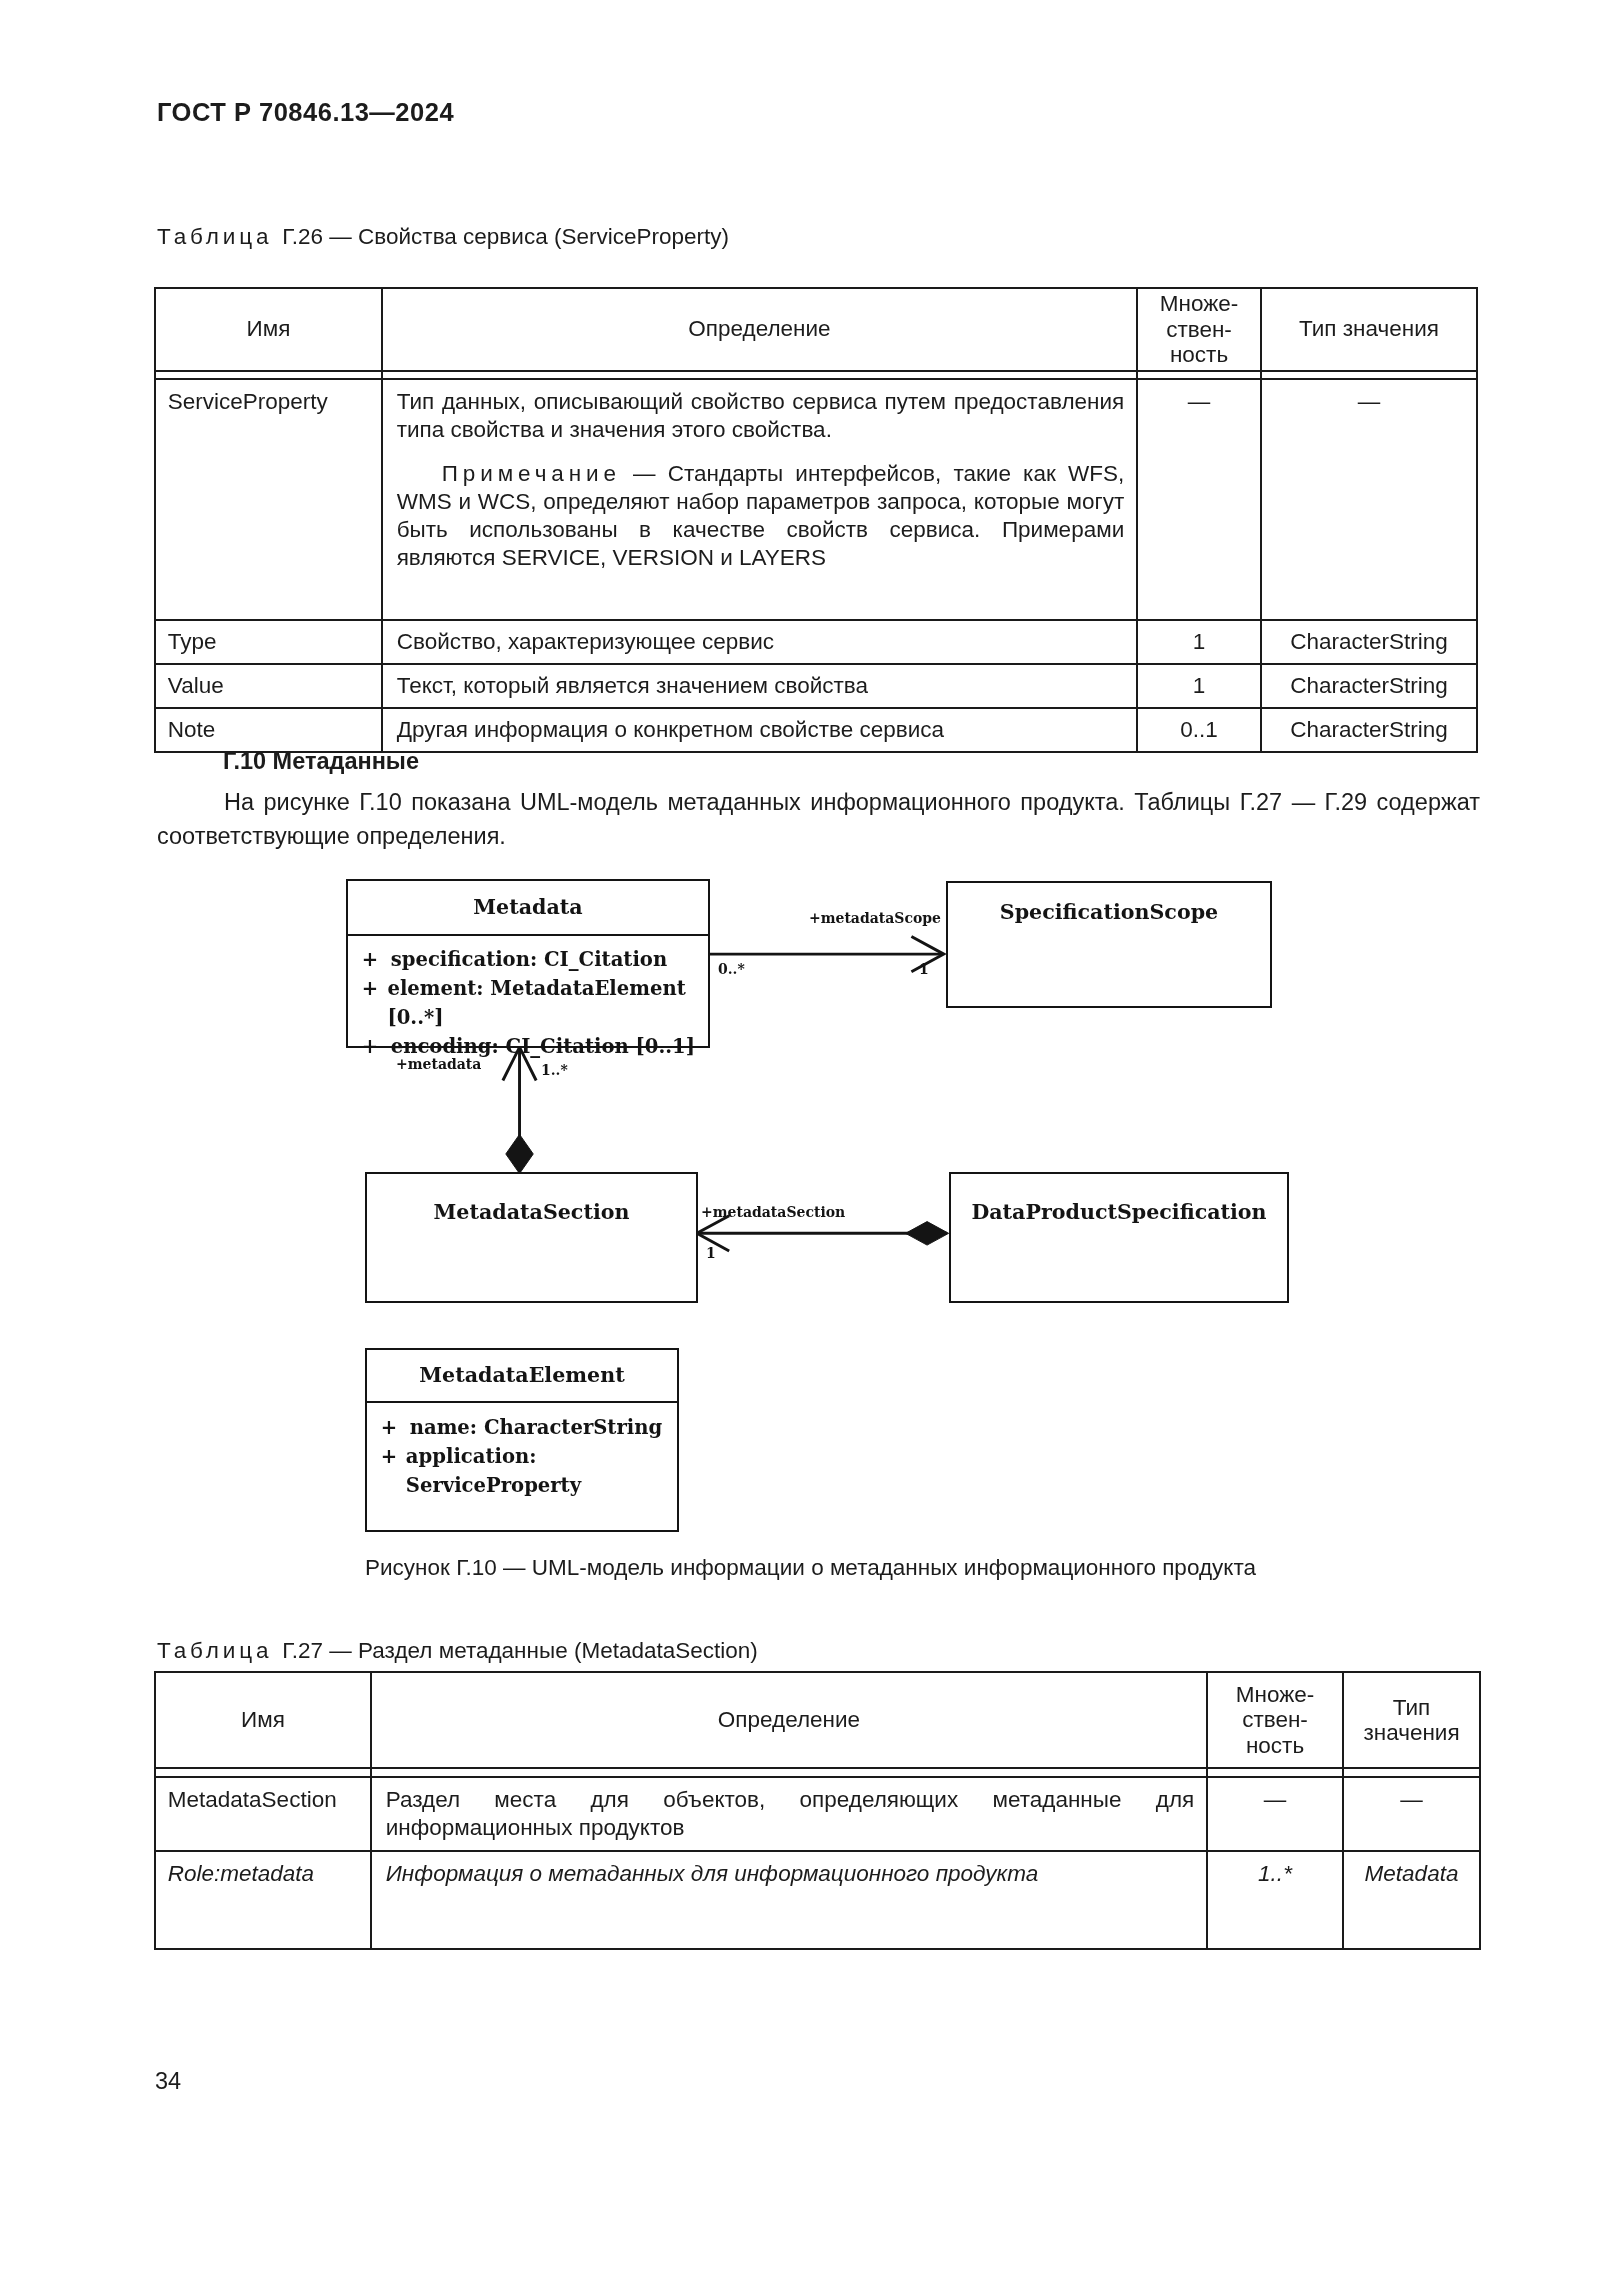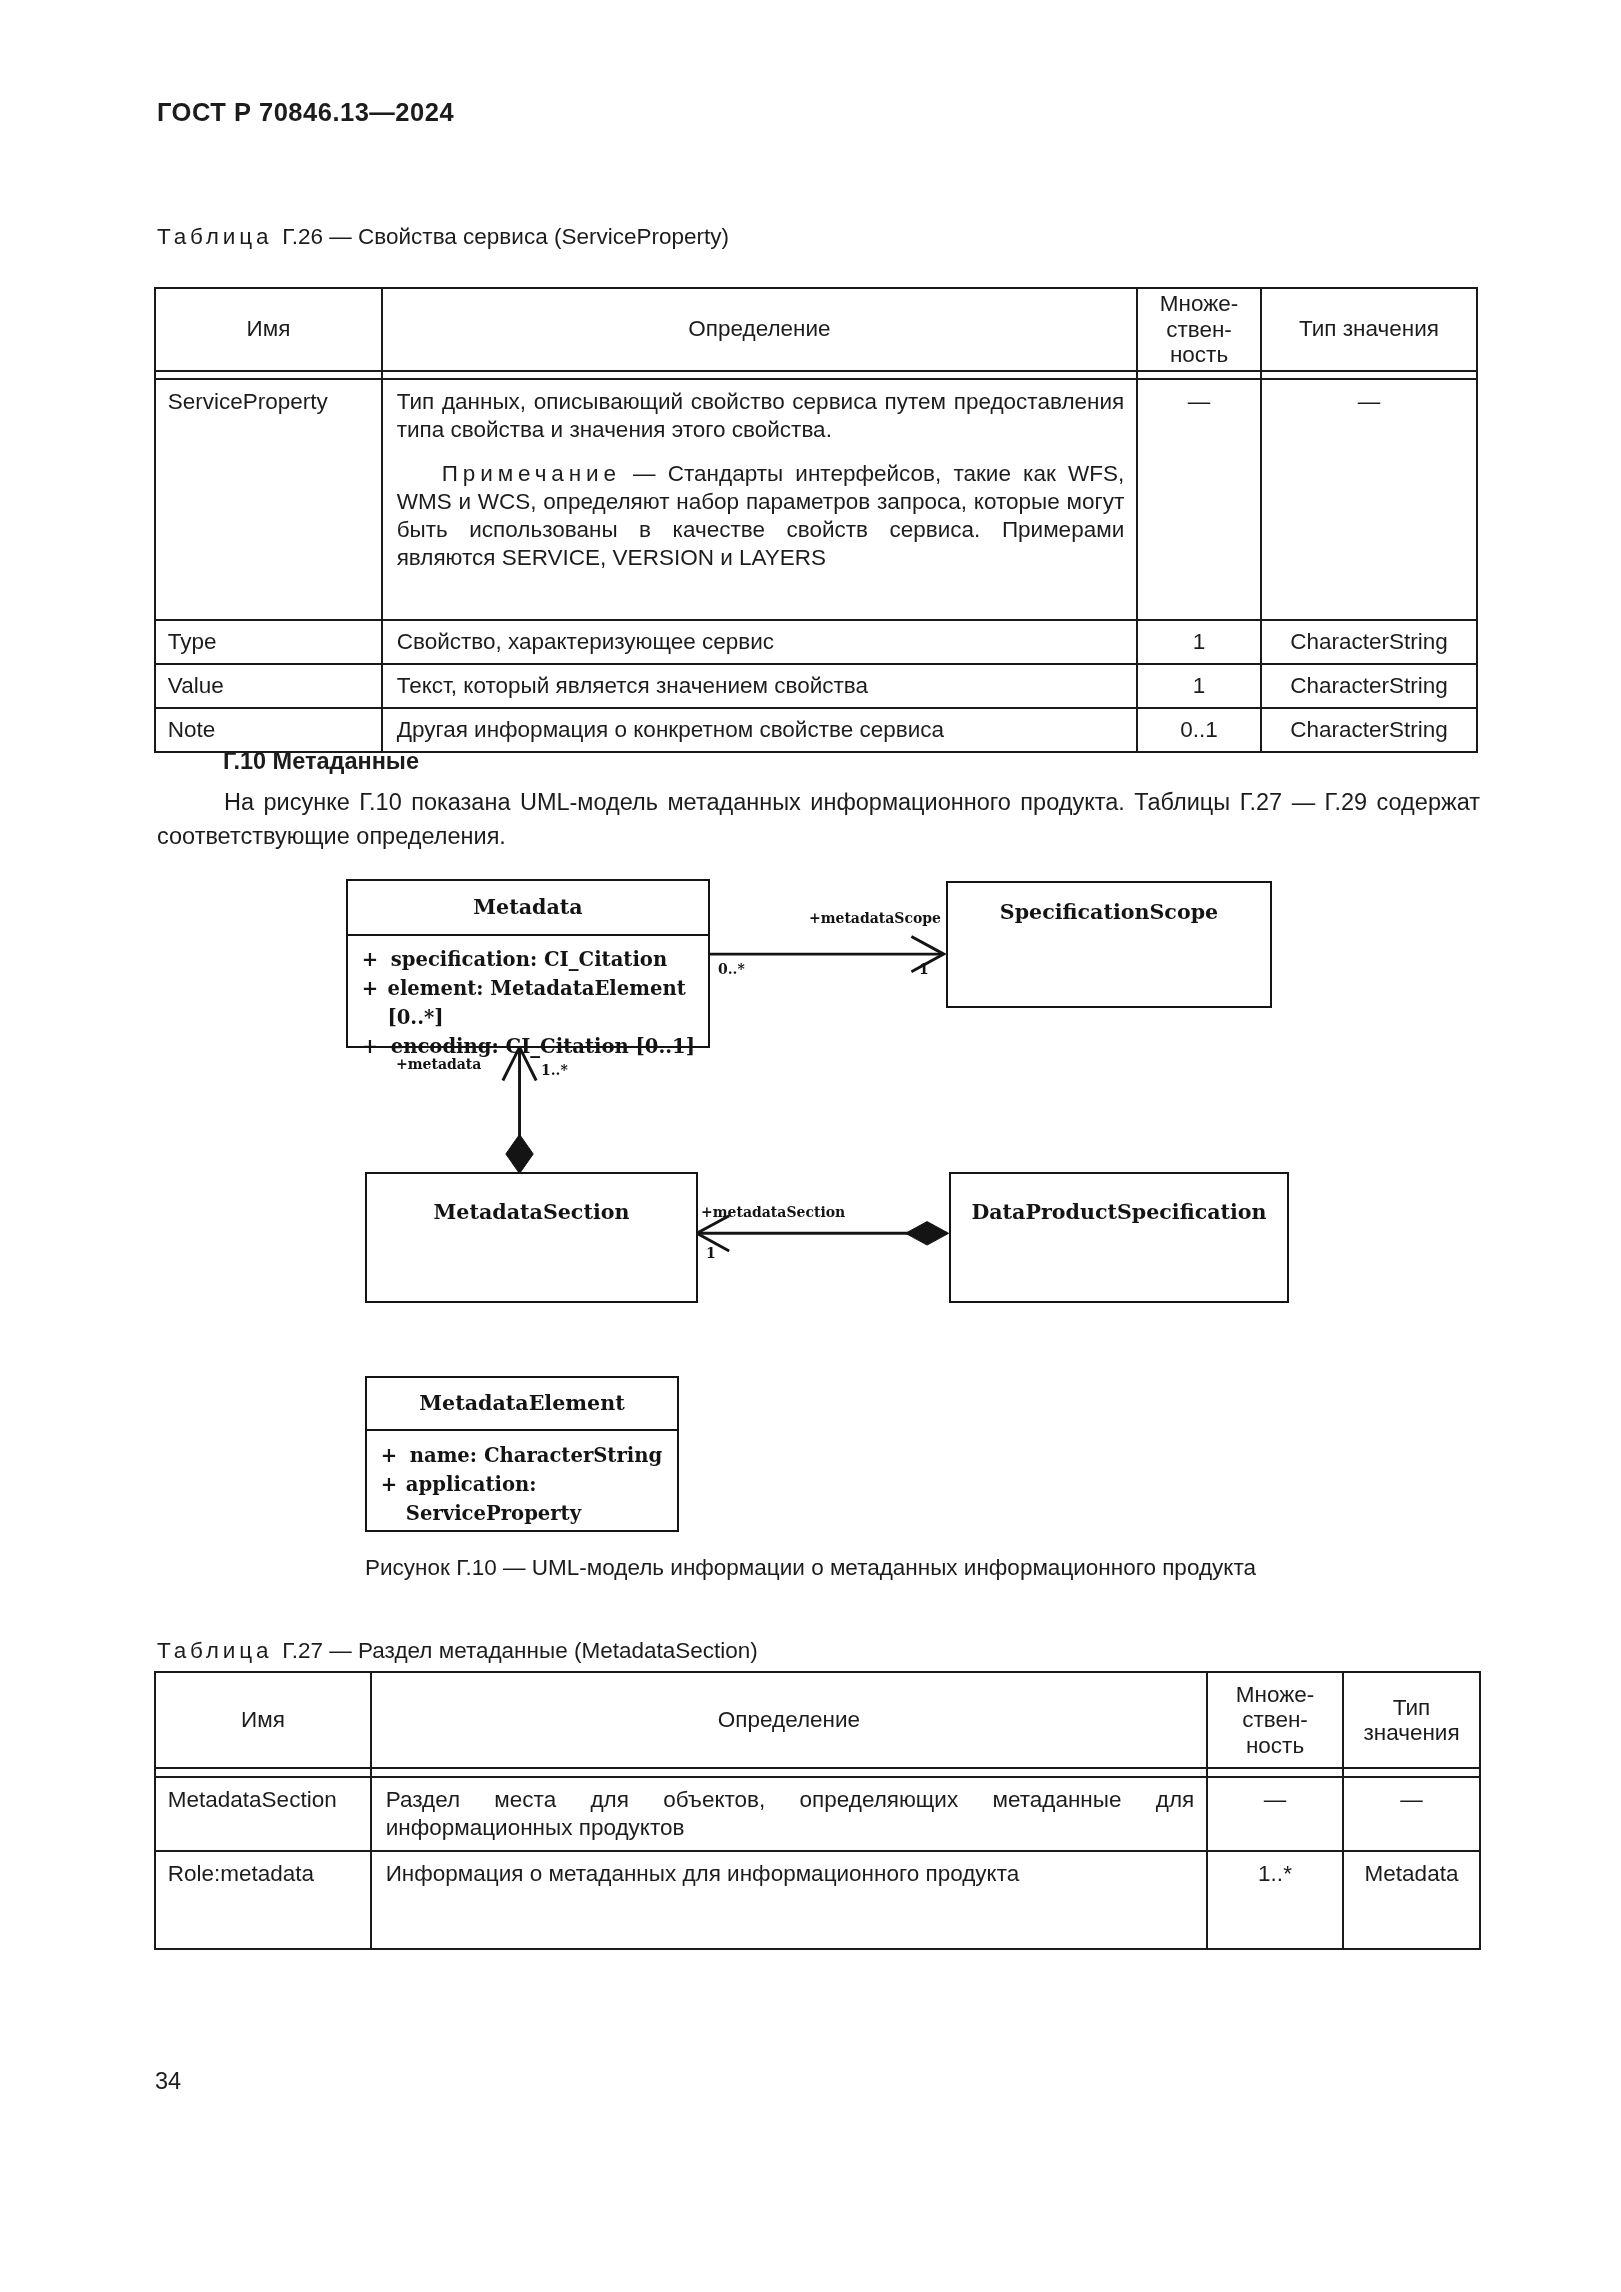--- a/index.html
+++ b/index.html
@@ -151,21 +151,21 @@
     </div>
 
     <div class="uml-box" style="left:365px;top:309px;width:333px;height:131px;">
       <div class="uml-title" style="padding-top:25.5px;">MetadataSection</div>
     </div>
 
     <div class="uml-box" style="left:949px;top:309px;width:340px;height:131px;">
       <div class="uml-title" style="padding-top:25.5px;">DataProductSpecification</div>
     </div>
 
-    <div class="uml-box" style="left:365px;top:513px;width:314px;height:156px;">
+    <div class="uml-box" style="left:365px;top:485px;width:314px;height:184px;">
       <div class="uml-title compart" style="height:51px;line-height:51px;">MetadataElement</div>
       <div class="uml-attrs">
         <div class="uml-attr">
             <span class="sign">+</span>
             <span>name: CharacterString</span>
           </div>
         <div class="uml-attr">
             <span class="sign">+</span>
             <span>application: ServiceProperty</span>
           </div>
@@ -209,21 +209,21 @@
           <td></td>
           <td></td>
           <td></td>
         </tr>
     <tr style="height:74px;">
       <td class="cell-name vtop">MetadataSection</td>
       <td class="cell-def vtop">Раздел места для объектов, определяющих метаданные для информационных продуктов</td>
       <td class="cell-center vtop">—</td>
       <td class="cell-center vtop">—</td>
     </tr>
-    <tr class="body-sep" style="height:98px;">
+    <tr class="body-sep" style="height:98px;font-style:italic;">
       <td class="cell-name vtop">Role:metadata</td>
       <td class="cell-def vtop">Информация о метаданных для информационного продукта</td>
       <td class="cell-center vtop">1..*</td>
       <td class="cell-center vtop">Metadata</td>
     </tr>
   </tbody>
     </table>
 
   <div class="page-number">34</div>
 

